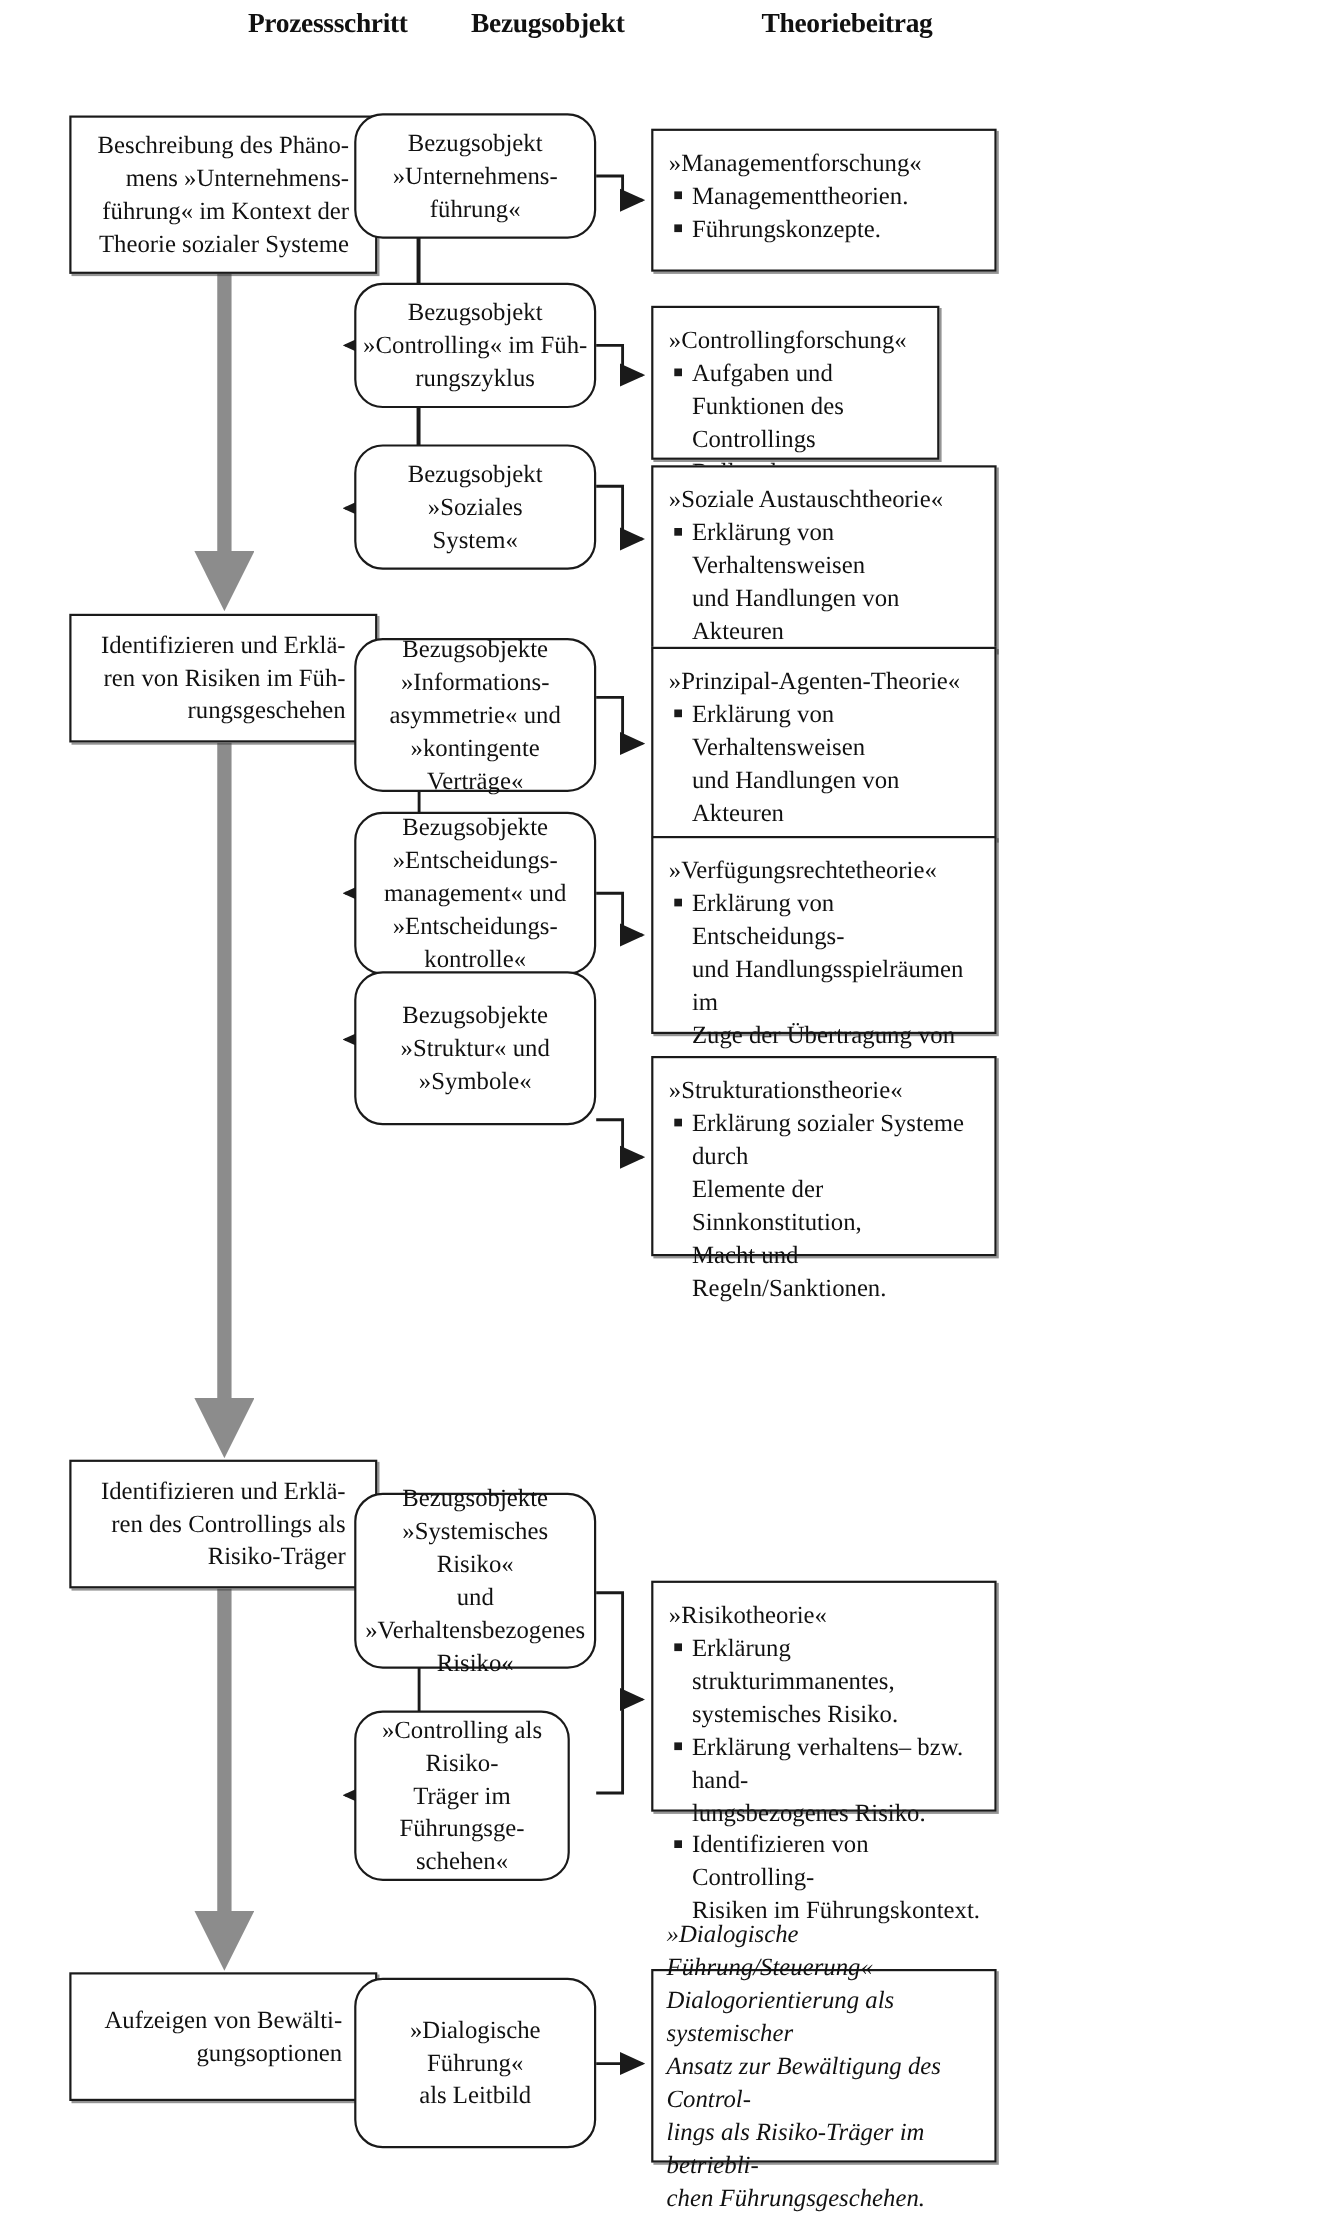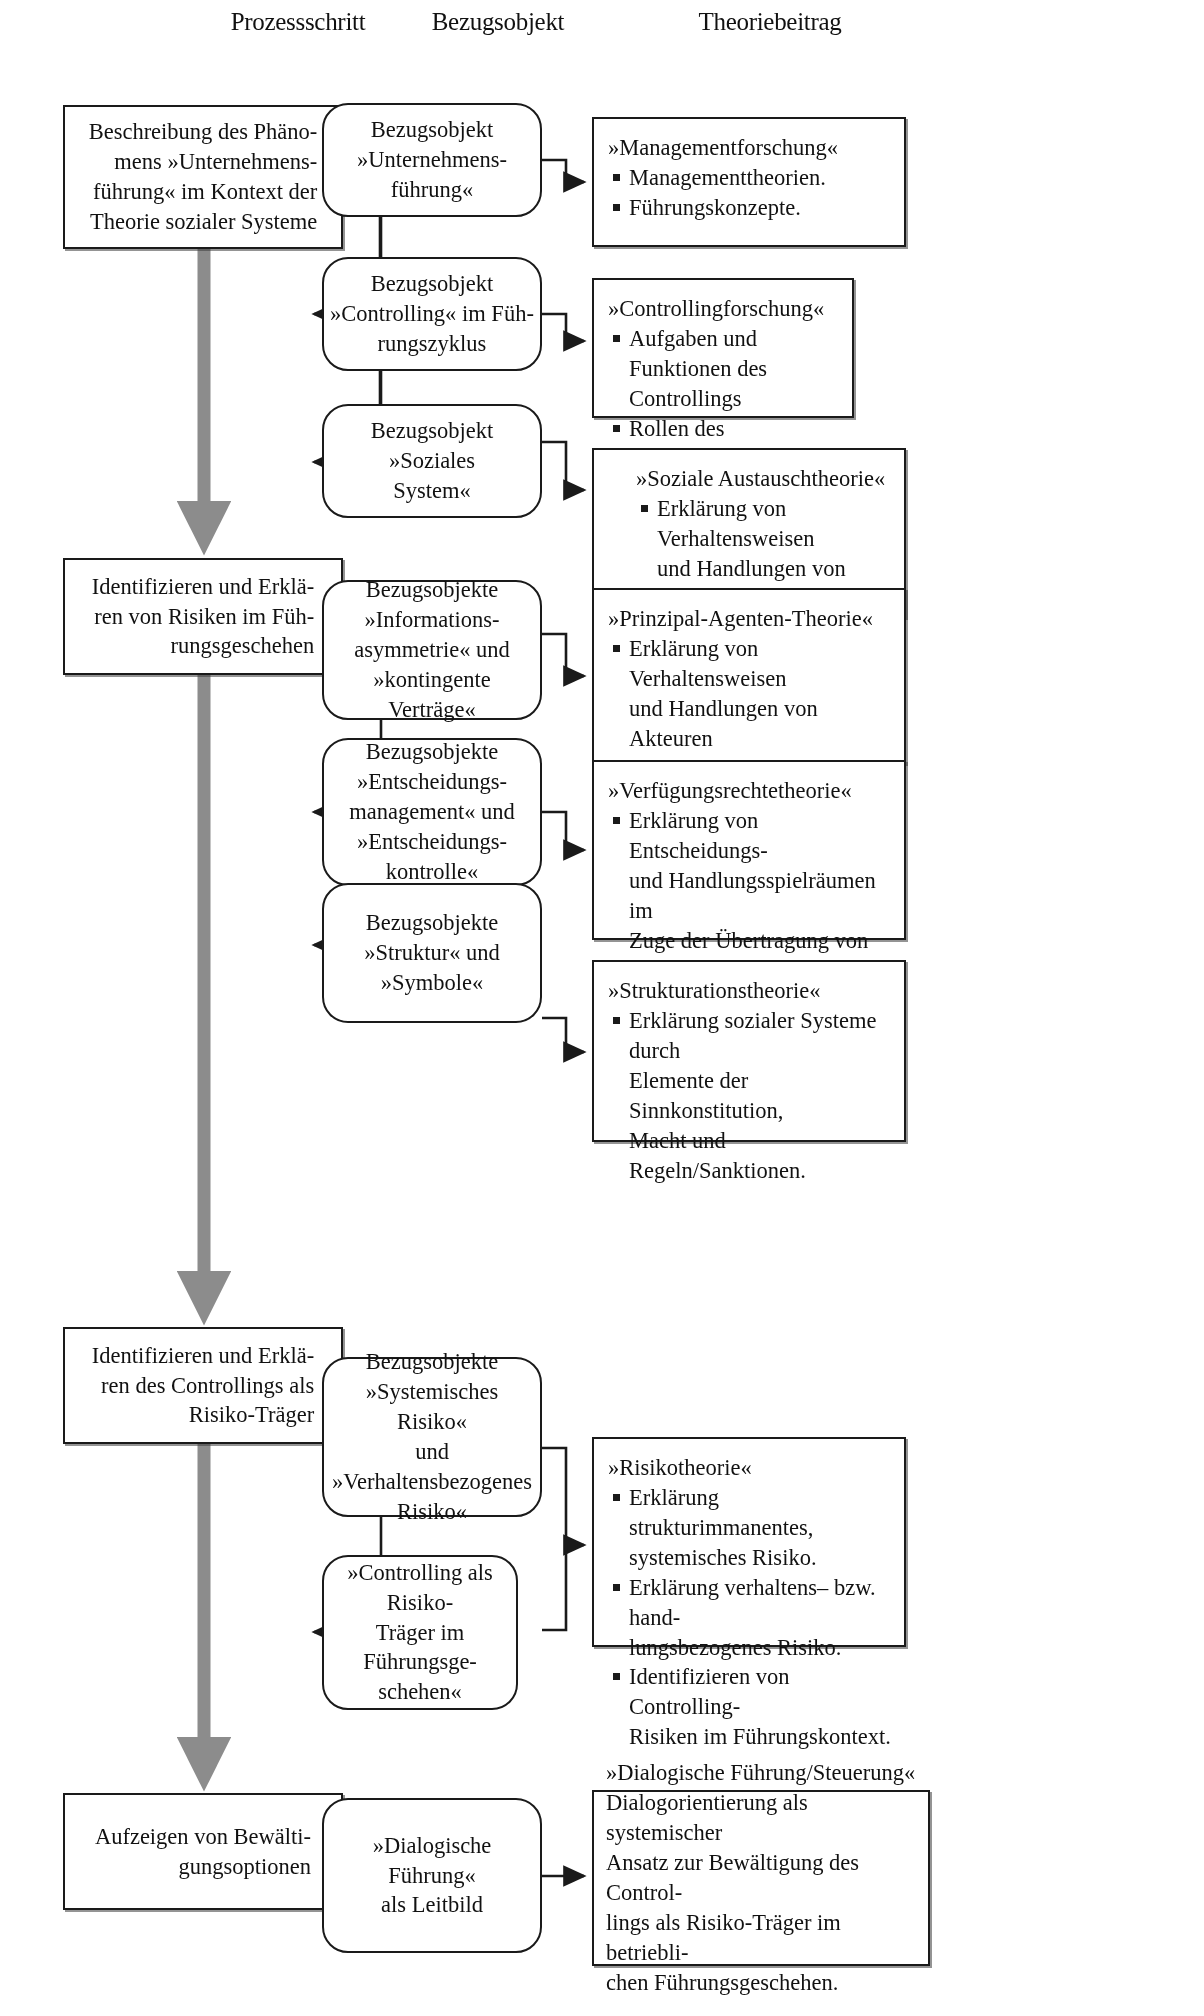--- a/index.html
+++ b/index.html
@@ -1,20 +1,20 @@
 <!DOCTYPE html>
 <html><head>
 <meta charset="utf-8">
 <style>
   html,body{margin:0;padding:0;background:#fff;}
   body{width:1204px;height:2016px;position:relative;
        font-family:"Liberation Serif","DejaVu Serif",serif;color:#111;}
   #stage{position:relative;width:1204px;height:2016px;overflow:hidden;}
   svg.lines{position:absolute;left:0;top:0;width:1204px;height:2016px;}
-  .hdr{position:absolute;font-weight:normal;font-size:25px;letter-spacing:-0.3px;
+  .hdr{position:absolute;font-weight:bold;font-size:25px;letter-spacing:-0.3px;
        text-align:center;white-space:nowrap;}
   .box{position:absolute;box-sizing:border-box;background:#fff;
        border:2px solid #1a1a1a;display:flex;align-items:center;
        justify-content:center;}
   .box.proc{border-radius:0;box-shadow:2px 2px 0 rgba(60,60,60,.55);}
   .box.ref{border-radius:26px;}
   .box.theo{border-radius:0;box-shadow:2px 2px 0 rgba(60,60,60,.55);
             align-items:flex-start;justify-content:flex-start;}
   .txt{font-size:22.5px;line-height:1.33;text-align:center;padding:0 6px;}
   .txt.left{text-align:right;}
@@ -186,21 +186,21 @@
   <div class="box theo" style="left:592px;top:278px;width:262px;height:140px;">
     <div class="theo-inner">
       <div class="theo-title">»Controllingforschung«</div>
       <ul class="bul">
         <li>Aufgaben und Funktionen des<br>Controllings</li>
         <li>Rollen des Controllings.</li>
       </ul>
     </div>
   </div>
 
-  <div class="box theo" style="left:592px;top:448px;width:314px;height:170px;padding-left:28px;">
+  <div class="box theo" style="left:592px;top:423px;width:314px;height:170px;">
     <div class="theo-inner">
       <div class="theo-title">»Soziale Austauschtheorie«</div>
       <ul class="bul">
         <li>Erklärung von Verhaltensweisen<br>und Handlungen von Akteuren<br>im Controlling und in den Füh-<br>rungsinstanzen.</li>
       </ul>
     </div>
   </div>
 
   <div class="box theo" style="left:592px;top:588px;width:314px;height:176px;">
     <div class="theo-inner">
@@ -233,19 +233,19 @@
     <div class="theo-inner">
       <div class="theo-title">»Risikotheorie«</div>
       <ul class="bul">
         <li>Erklärung strukturimmanentes,<br>systemisches Risiko.</li>
         <li>Erklärung verhaltens– bzw. hand-<br>lungsbezogenes Risiko.</li>
         <li>Identifizieren von Controlling-<br>Risiken im Führungskontext.</li>
       </ul>
     </div>
   </div>
 
-  <div class="box theo" style="left:592px;top:1790px;width:338px;height:176px;align-items:center;">
+  <div class="box theo" style="left:592px;top:1790px;width:314px;height:176px;align-items:center;font-style:italic;">
     <div class="theo-inner" style="padding:10px 8px 10px 12px;">
       <div class="theo-title">      »Dialogische Führung/Steuerung«<br>Dialogorientierung als systemischer<br>Ansatz zur Bewältigung des Control-<br>lings als Risiko-Träger im betriebli-<br>chen Führungsgeschehen.</div>
     </div>
   </div>
 
 </div>
 
 </body></html>

